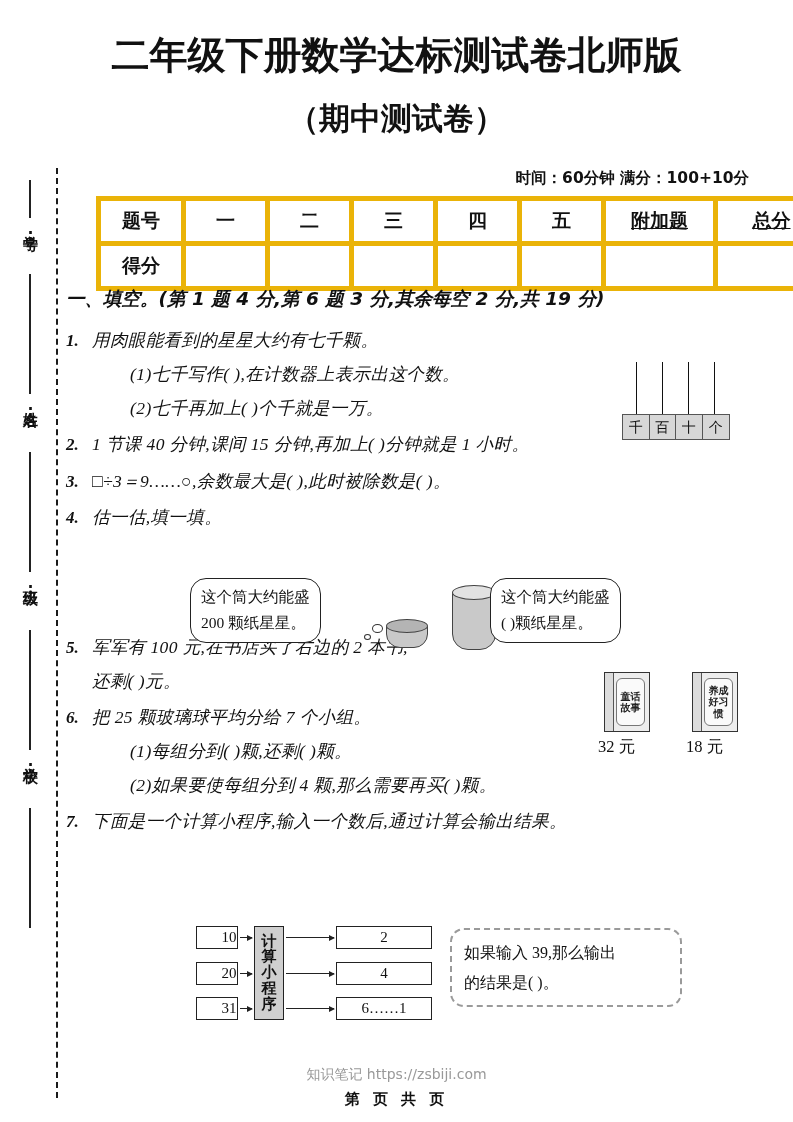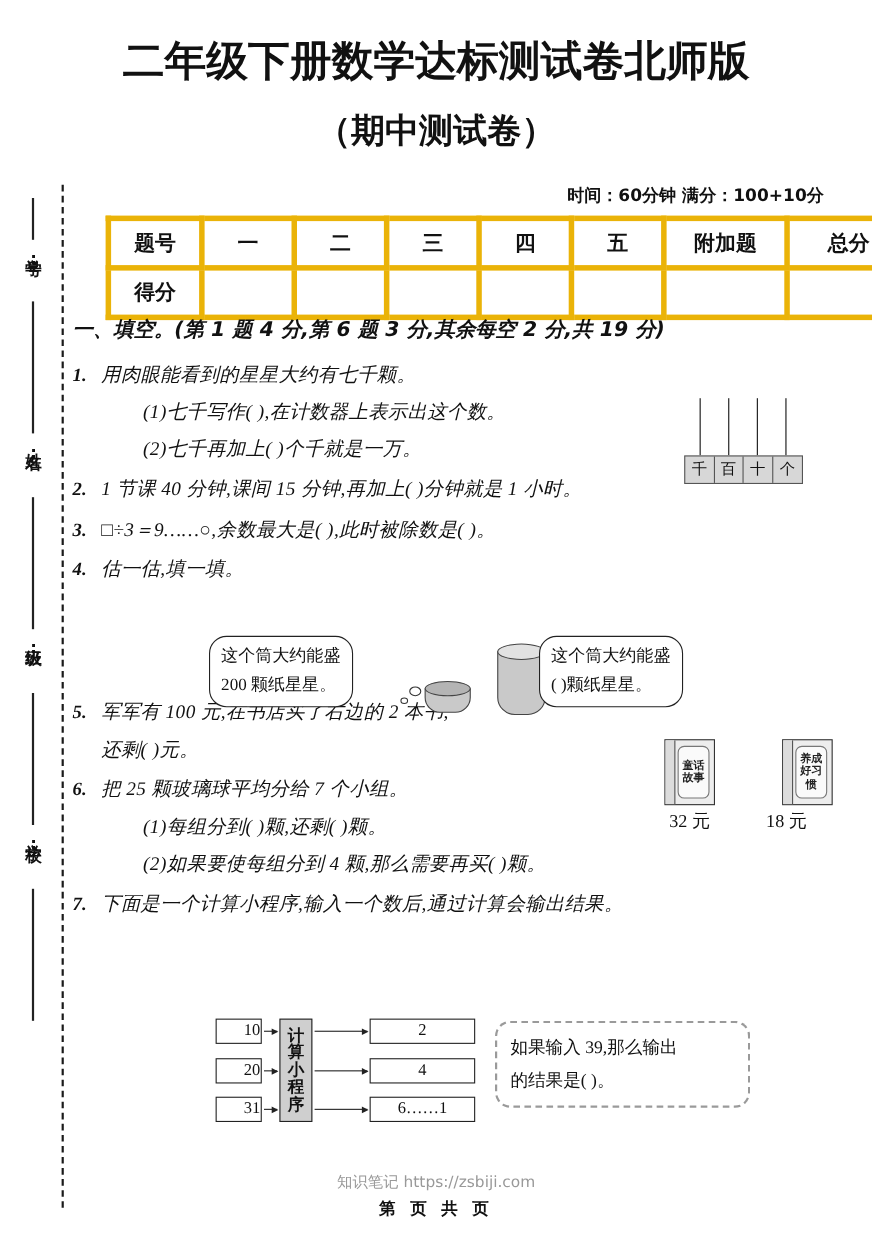--- a/index.html
+++ b/index.html
@@ -101,21 +101,21 @@
     border: 5px solid #eab308;
     height: 38px;
     text-align: center;
     vertical-align: middle;
     font-family: "DejaVu Sans", "Liberation Sans", sans-serif;
     font-size: 19px;
     font-weight: 700;
   }
   .score-table td.hdr { width: 78px; }
   .score-table td.num { width: 77px; }
-  .score-table td.wide { width: 105px; }
+  .score-table td.wide { width: 105px; text-decoration: underline; }
 
   
   .content {
     position: absolute;
     left: 66px;
     top: 286px;
     width: 700px;
     font-style: italic;
   }
   .sec-head {
@@ -265,21 +265,20 @@
     display: flex;
     align-items: center;
     justify-content: center;
     text-align: center;
     color: #222;
   }
   .book-price {
     position: absolute;
     top: 64px;
     width: 58px;
-    text-align: center;
     font-size: 16.5px;
   }
 
   
   .fig-program {
     position: absolute;
     left: 196px;
     top: 926px;
     width: 240px;
     height: 96px;
@@ -534,21 +533,21 @@
   </div>
 </div>
 
 <div class="fig-books">
   <div class="book" style="left:4px; top:0;">
     <div class="spine"></div>
     <div class="cover-label">童话故事</div>
   </div>
   <div class="book-price" style="left:-2px;">32 元</div>
 
-  <div class="book" style="left:92px; top:0;margin-left:19px;">
+  <div class="book" style="left:92px; top:0;">
     <div class="spine"></div>
     <div class="cover-label">养成好习惯</div>
   </div>
   <div class="book-price" style="left:86px;">18 元</div>
 </div>
 
 <div class="fig-program">
   <div class="pg-in" style="top:0px;">10</div>
   <div class="pg-in" style="top:36px;">20</div>
   <div class="pg-in" style="top:71px;">31</div>

